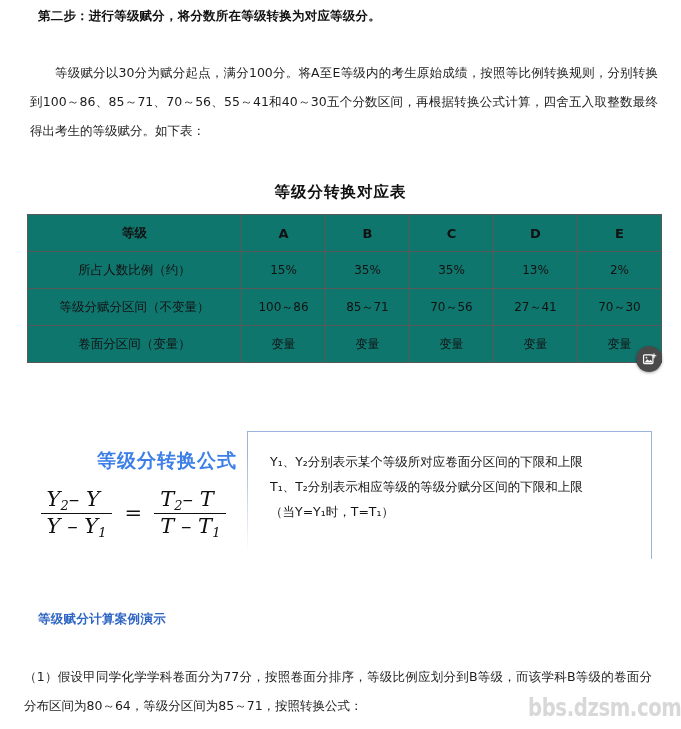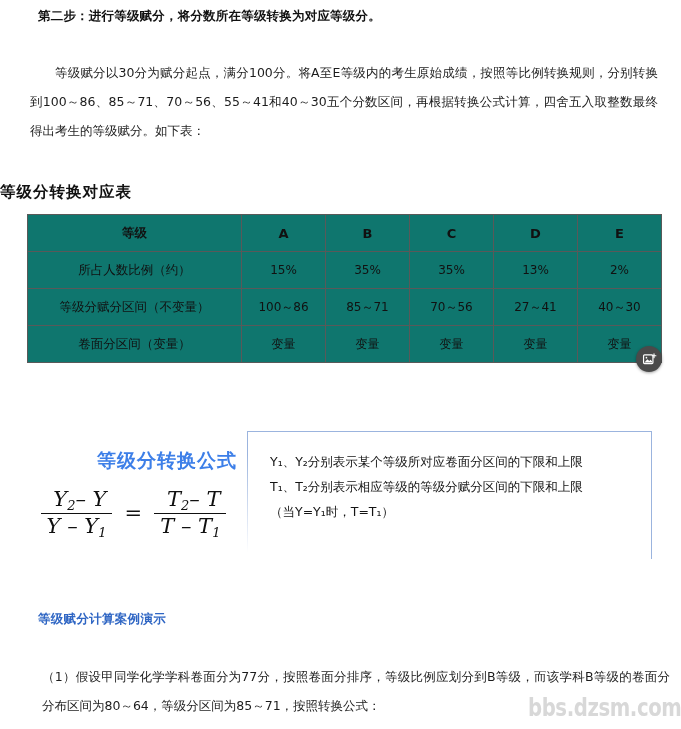--- a/index.html
+++ b/index.html
@@ -43,21 +43,21 @@
     text-justify: inter-ideograph;
   }
   .indent2 { text-indent: 2em; }
 
   
   .table-title {
     position: absolute;
     left: 0;
     top: 182px;
     width: 681px;
-    text-align: left;
+    text-align: center;
     font-size: 15.5px;
     font-weight: bold;
     color: #111111;
     letter-spacing: 1px;
   }
 
   .grade-table {
     position: absolute;
     left: 27px;
     top: 214px;
@@ -123,21 +123,21 @@
     top: 487px;
     width: 215px;
     text-align: center;
     font-family: "DejaVu Serif", "Liberation Serif", serif;
     font-style: italic;
     color: #101010;
   }
   .frac {
     display: inline-block;
     vertical-align: middle;
-    text-align: right;
+    text-align: left;
     font-size: 21px;
     line-height: 1.18;
   }
   .frac .num { display: block; padding: 0 6px; }
   .frac .den {
     display: block;
     padding: 0 6px;
     border-top: 1.6px solid #101010;
   }
   .eq {
@@ -185,21 +185,21 @@
     top: 611px;
     font-size: 12.5px;
     font-weight: bold;
     color: #2f66c4;
     letter-spacing: 0.3px;
     white-space: nowrap;
   }
 
   .example-block {
     position: absolute;
-    left: 42px;
+    left: 24px;
     top: 662px;
     width: 628px;
   }
   .example-block p {
     margin: 0;
     font-size: 12.5px;
     line-height: 29px;
     color: #1c1c1c;
     text-align: justify;
     text-justify: inter-ideograph;
@@ -251,21 +251,21 @@
       <td>35%</td>
       <td>13%</td>
       <td>2%</td>
     </tr>
     <tr>
       <td class="rowhead">等级分赋分区间（不变量）</td>
       <td>100～86</td>
       <td>85～71</td>
       <td>70～56</td>
       <td>27～41</td>
-      <td>40～30</td>
+      <td>70～30</td>
     </tr>
     <tr>
       <td class="rowhead">卷面分区间（变量）</td>
       <td>变量</td>
       <td>变量</td>
       <td>变量</td>
       <td>变量</td>
       <td>变量</td>
     </tr>
   </tbody>

